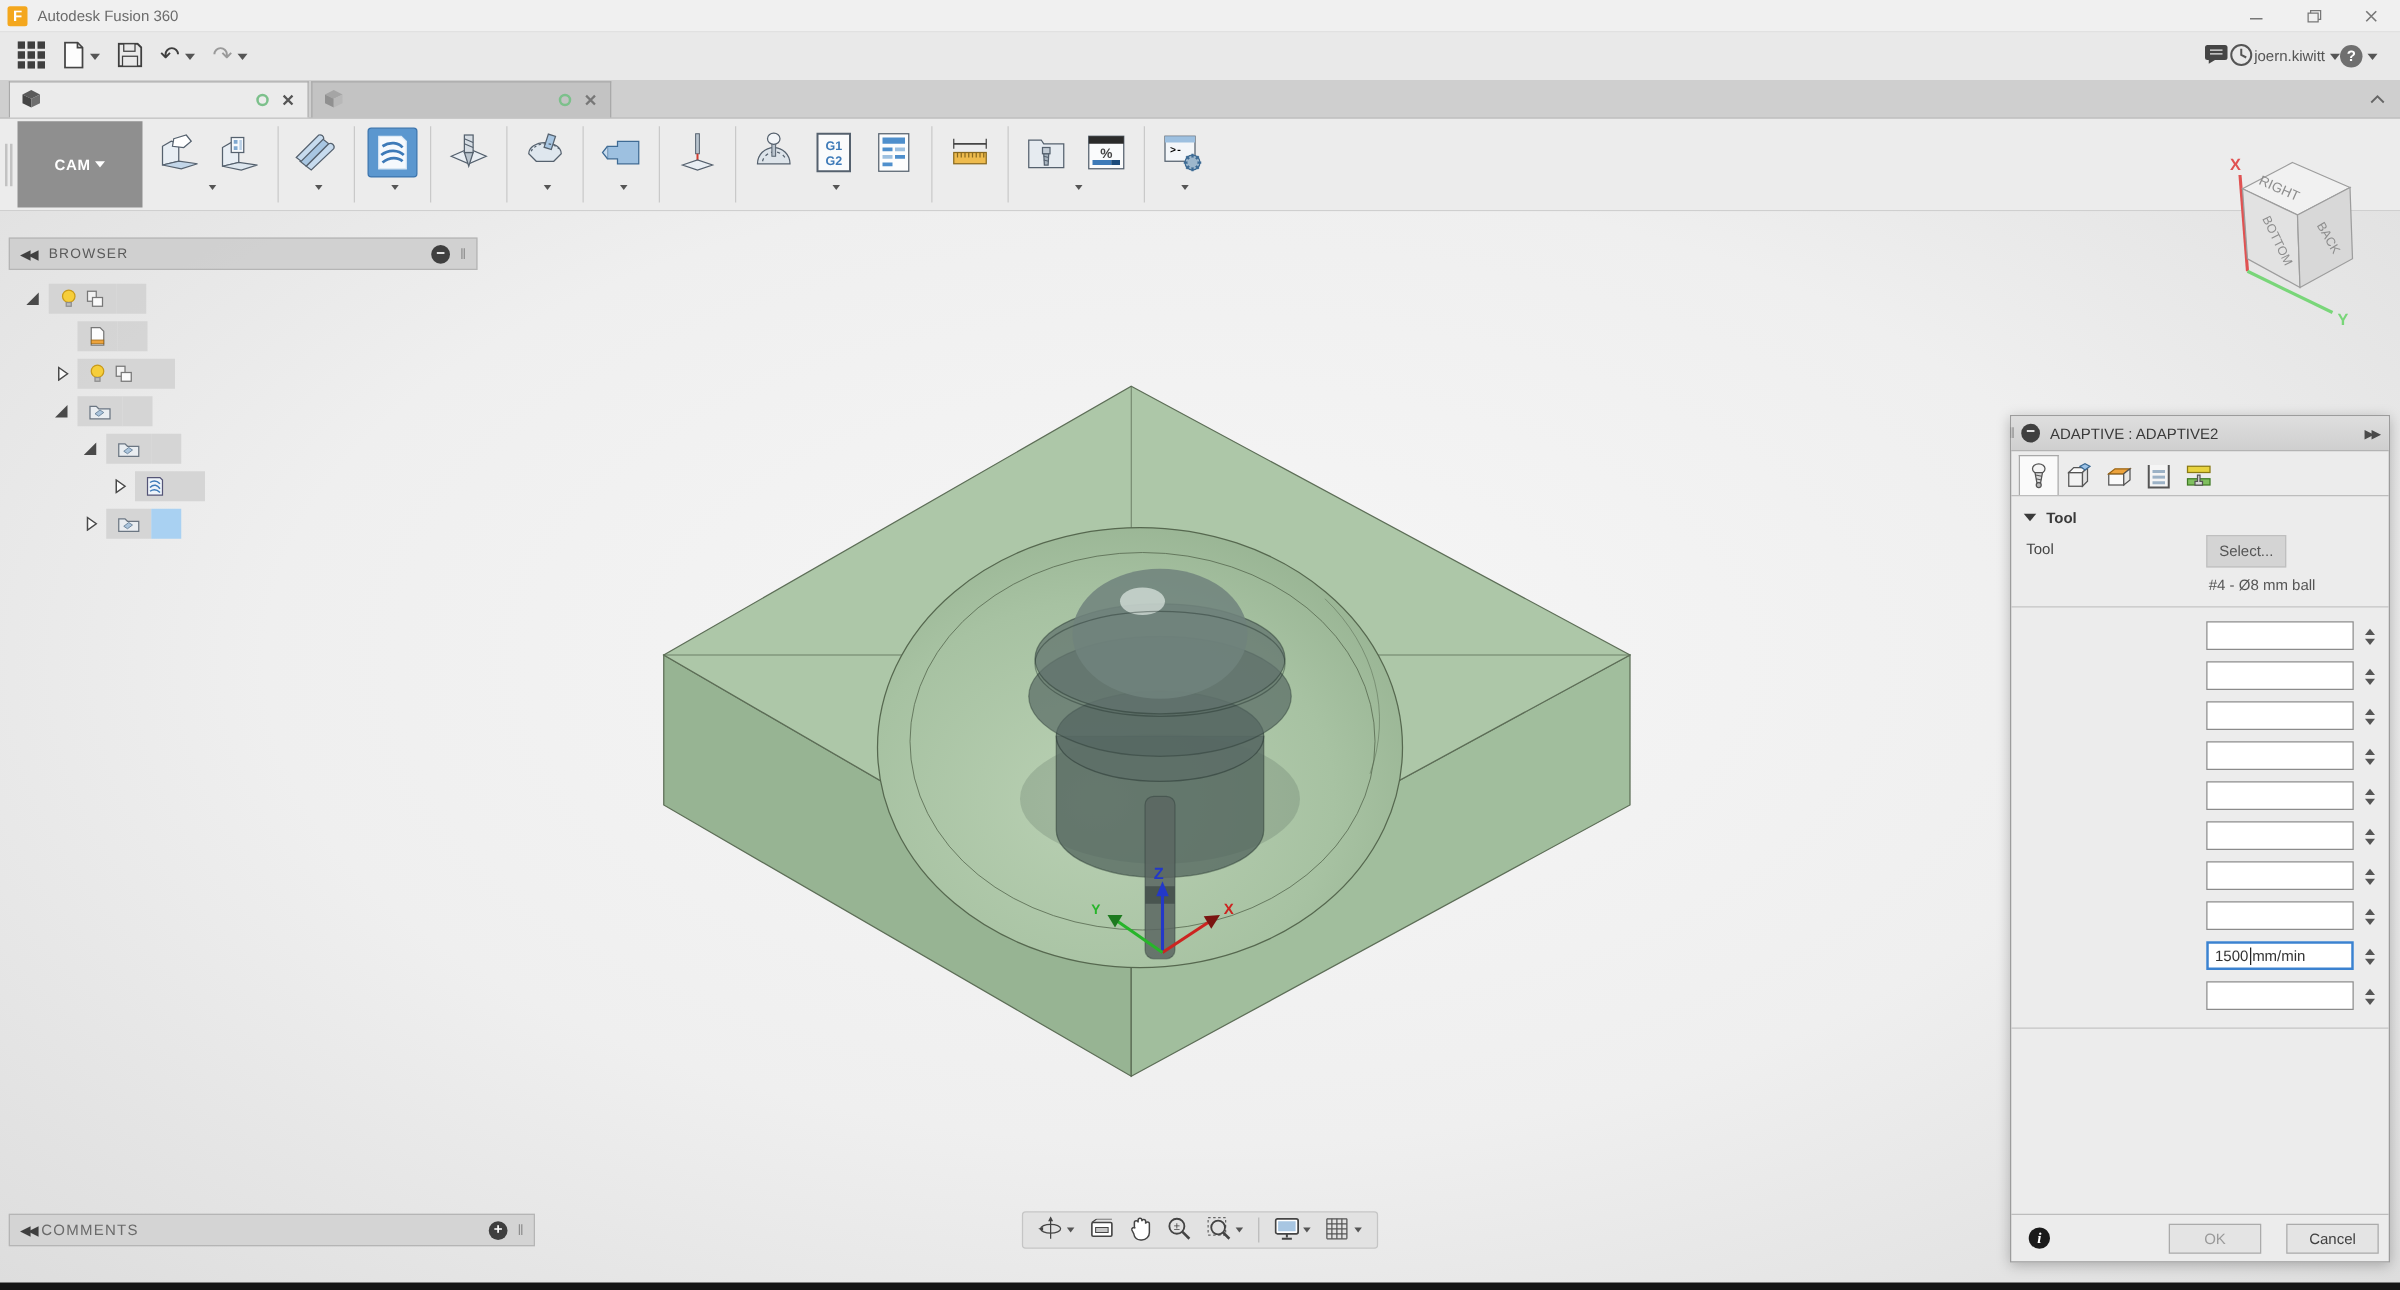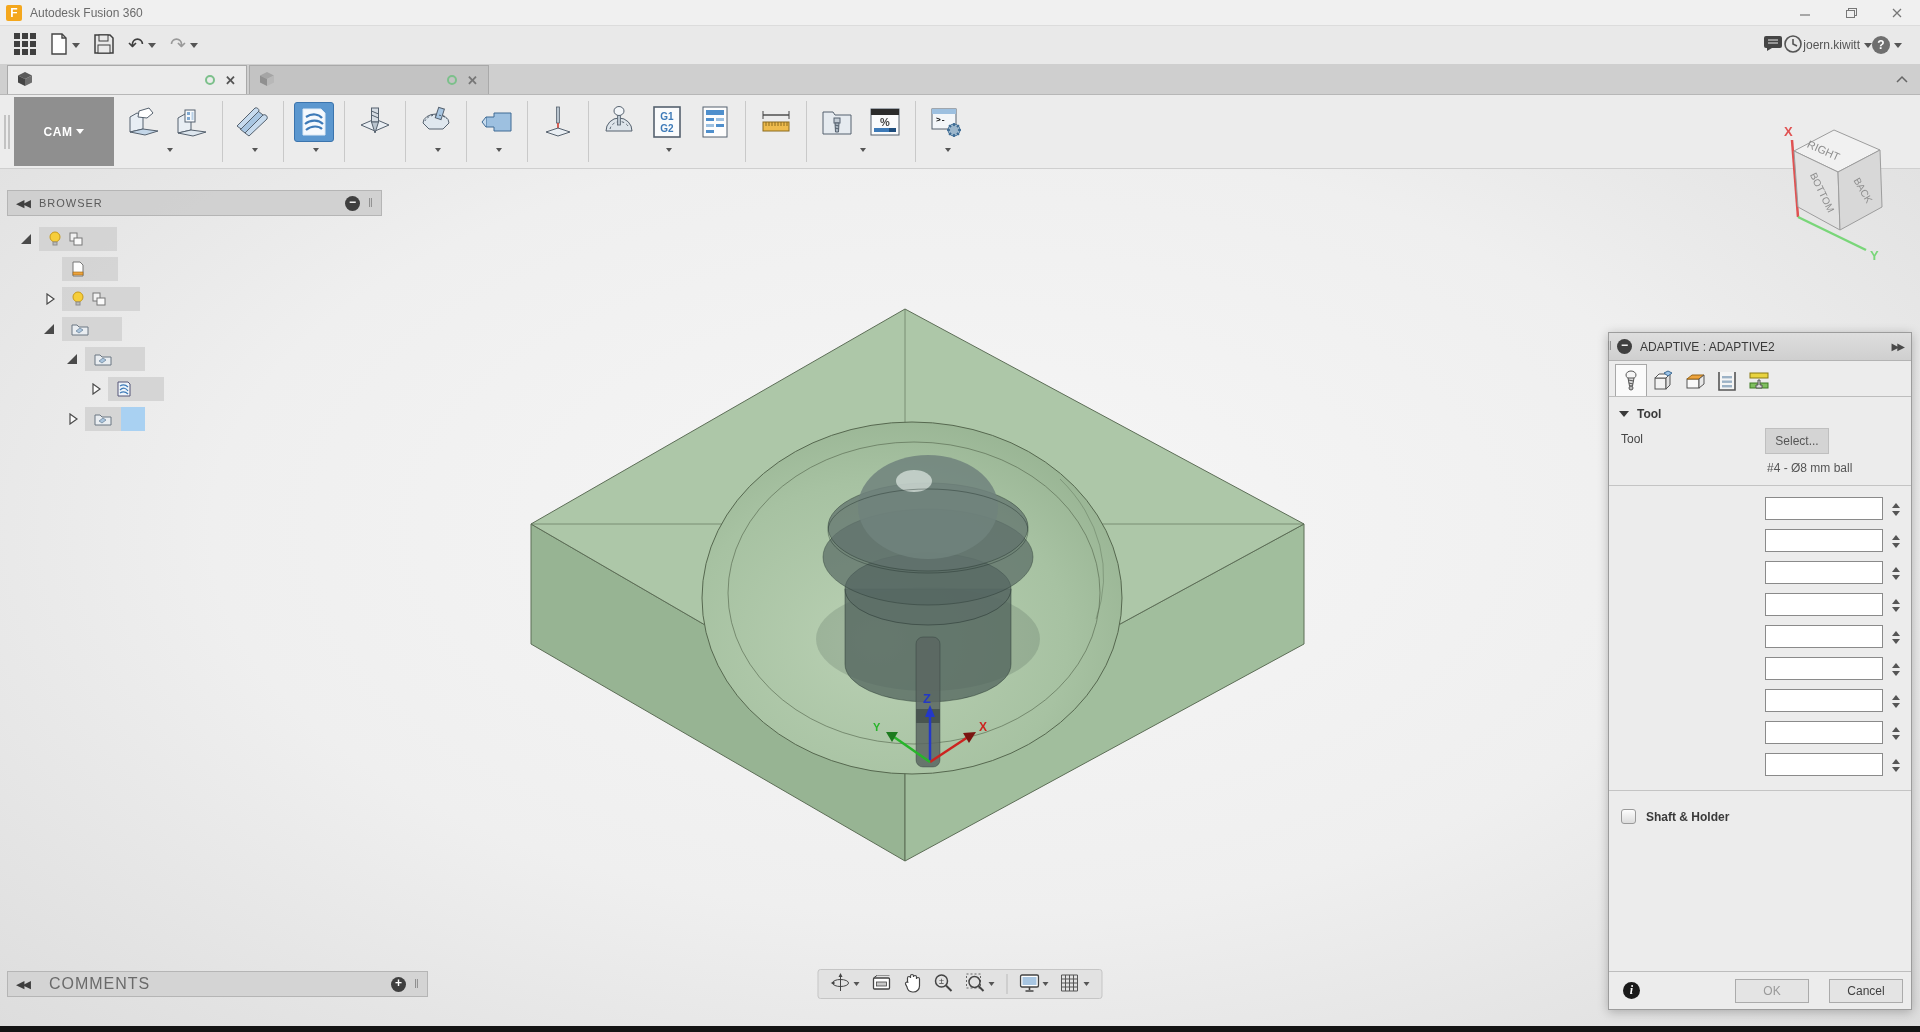--- a/index.html
+++ b/index.html
@@ -127,21 +127,21 @@
   #info-btn { width:17px; height:17px; border-radius:50%; background:#1a1a1a; color:#fff; font-weight:bold;
     font-style:italic; text-align:center; line-height:17px; font-size:12px; margin-left:6px; font-family:"Liberation Serif",serif; }
   .dlg-btn { width:74px; height:24px; background:#e4e4e4; border:1px solid #ababab;
     display:flex; align-items:center; justify-content:center; margin-left:20px; }
   #ok-btn { margin-left:auto; color:#9a9a9a; }
   #cancel-btn { color:#3f3f3f; }
 
   
   #comments { position:absolute; left:7px; bottom:29px; width:421px; height:26px;
     background:rgba(211,211,211,.95); border:1px solid #b5b5b5; display:flex; align-items:center; padding:0 8px; }
-  #comments-title { color:#6a6a6a; font-size:16px; letter-spacing:1px; margin-left:20px; flex:1; }
+  #comments-title { color:#6a6a6a; font-size:12px; letter-spacing:1px; margin-left:4px; flex:1; }
   #navbar { position:absolute; left:50%; transform:translateX(-50%); bottom:27px; height:30px;
     background:rgba(225,225,225,.92); border:1px solid #c5c5c5; border-radius:3px;
     display:flex; align-items:center; padding:0 6px; }
   .navbtn { display:flex; align-items:center; padding:2px 6px; }
   .navbtn .caret { border-top-width:4px; border-left-width:3.5px; border-right-width:3.5px; margin-left:3px; }
   .navsep { width:1px; height:20px; background:#b9b9b9; margin:0 6px; }
   #bottom-strip { position:absolute; left:0; bottom:0; width:1920px; height:6px; background:#141414; }
 
   
   #viewcube { position:absolute; right:18px; top:-47px; }
@@ -836,34 +836,42 @@
           <span class="dfield ">
             <span></span>
           </span>
           <span class="spin">
             <span class="up"></span>
             <span class="dn"></span>
           </span>
         </div>
         <div class="drow" style="height: 32px;">
           <span class="dlabel"></span>
-          <span class="dfield ">
-            <span></span>
+          <span class="dfield focused">
+            <span>1500</span>
+            <span class="caret-bar"></span>
+            <span> mm/min</span>
           </span>
           <span class="spin">
             <span class="up"></span>
             <span class="dn"></span>
           </span>
         </div>
+        <div class="drow" style="height: 32px;">
+          <span class="dlabel"></span>
+          <span class="dfield ">
+            <span></span>
+          </span>
+          <span class="spin">
+            <span class="up"></span>
+            <span class="dn"></span>
+          </span>
+        </div>
       </div>
     <div class="dsep"></div>
-    <div id="shaft-row">
-      <span id="shaft-check"></span>
-      <span id="shaft-label">Shaft &amp; Holder</span>
-    </div>
     <div id="dlg-footer">
       <span id="info-btn">i</span>
       <span class="dlg-btn" id="ok-btn">OK</span>
       <span class="dlg-btn" id="cancel-btn">Cancel</span>
     </div>
   </div>
 
   <div id="comments">
     <span class="collapse-left">◀◀</span>
     <span id="comments-title">COMMENTS</span>

